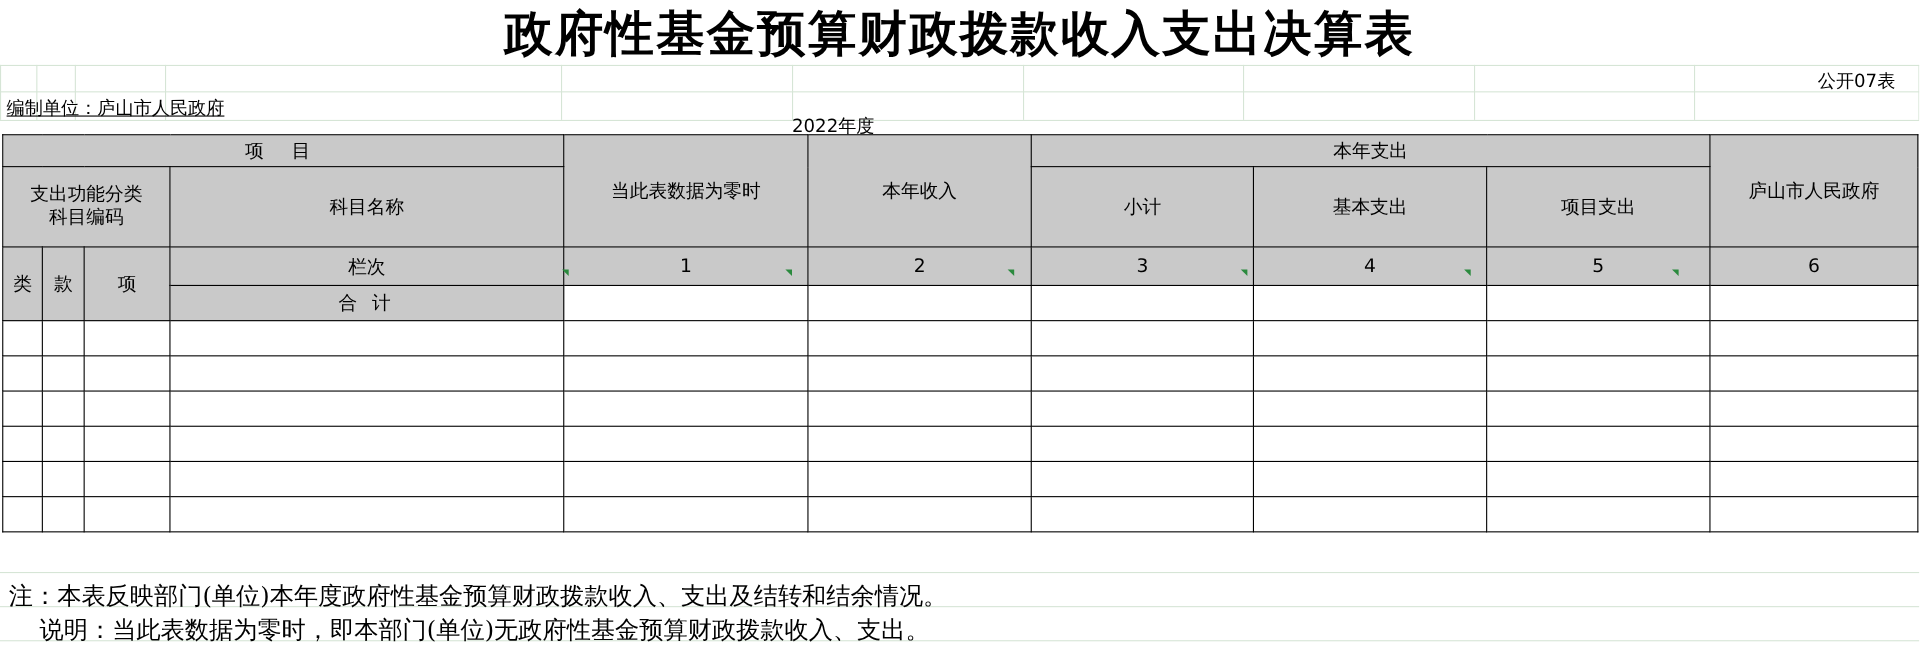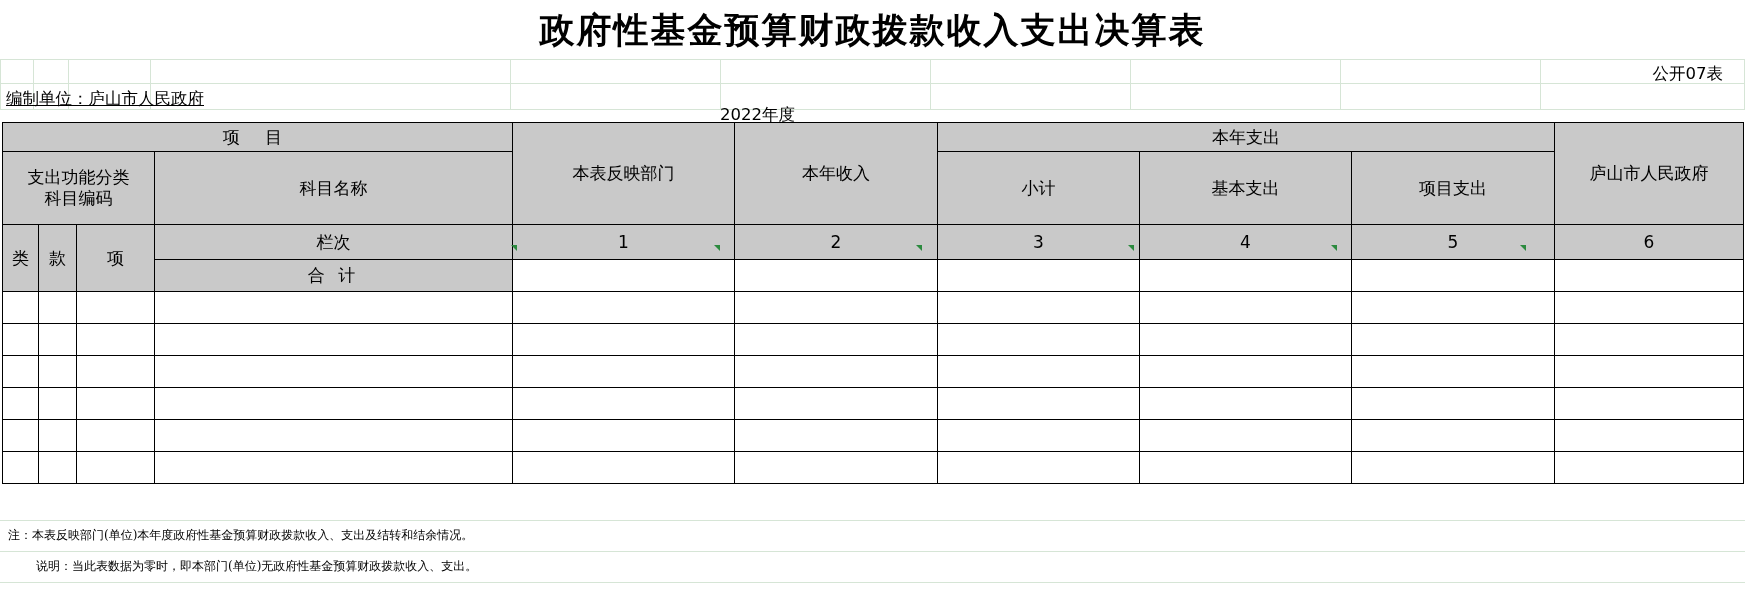--- a/index.html
+++ b/index.html
@@ -25,21 +25,21 @@
     top: 0;
     width: 1745px;
     height: 60px;
     display: flex;
     align-items: center;
     justify-content: center;
   }
   .title-text {
     font-family: "DejaVu Serif", "Liberation Serif", serif;
     font-weight: bold;
-    font-size: 35px;
+    font-size: 44px;
     letter-spacing: 2px;
     white-space: nowrap;
   }
   
   .guide {
     position: absolute;
     background: #d6e5d6;
   }
   .guide-h { height: 1px; }
   .guide-v { width: 1px; }
@@ -85,21 +85,21 @@
   .sp-item {
     letter-spacing: 10px;
     padding-left: 10px;
   }
   .sp-total {
     letter-spacing: 4px;
   }
   
   .note {
     position: absolute;
-    font-size: 12px;
+    font-size: 22px;
     font-family: "DejaVu Serif", "Liberation Serif", serif;
     white-space: nowrap;
   }
   
   .tick {
     position: absolute;
     width: 0;
     height: 0;
     border-left: 6px solid transparent;
     border-top: 6px solid #2b8a3e;
@@ -149,21 +149,21 @@
       <col style="width:202px">
       <col style="width:212px">
       <col style="width:203px">
       <col style="width:189px">
     </colgroup>
     <tbody>
 
       <tr>
         <td class="hdr h-item sp-item" colspan="4">项        目</td>
         <td class="hdr" rowspan="2">
-          <span>本表反映部门</span>
+          <span>当此表数据为零时</span>
         </td>
         <td class="hdr" rowspan="2">
           <span>本年收入</span>
         </td>
         <td class="hdr h-item" colspan="3">本年支出</td>
         <td class="hdr" rowspan="2">
           <span>庐山市人民政府</span>
         </td>
       </tr>
 

